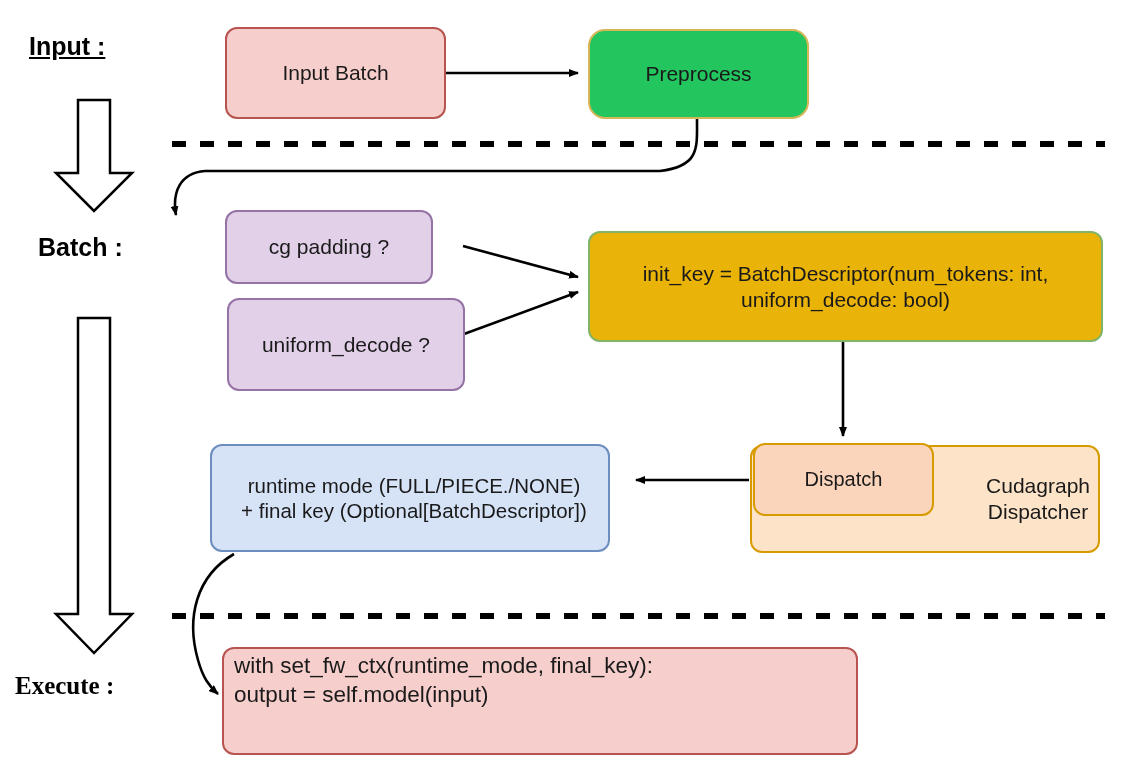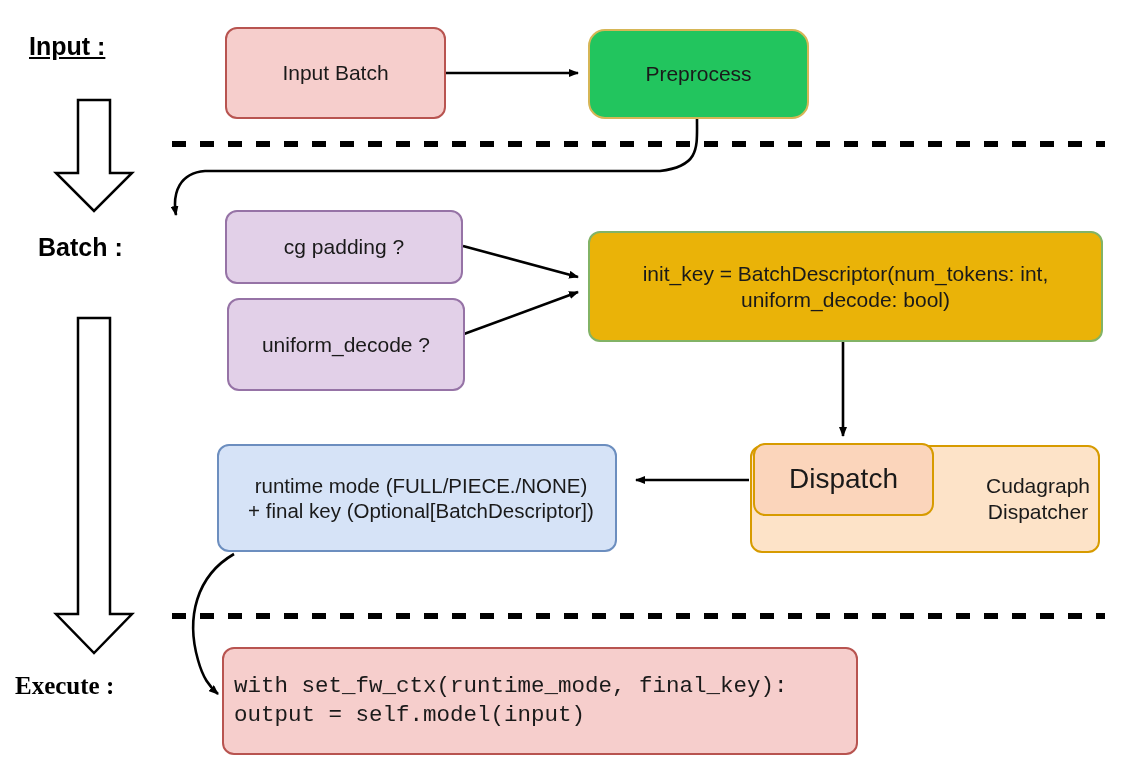--- a/index.html
+++ b/index.html
@@ -67,25 +67,25 @@
     background: #fde3c8;
     border-color: #d79b00;
     align-items: center;
     justify-content: flex-end;
   }
   .node-orange-inner {
     background: #fbd5bb;
     border-color: #d79b00;
   }
   .code-node {
-    font-family: Liberation Mono, monospace;
+    font-family: Liberation Sans, sans-serif;
     font-size: 22.5px;
     text-align: left;
     justify-content: flex-start;
-    align-items: center;
+    align-items: flex-start;
     white-space: pre;
     line-height: 1.3;
     padding-left: 10px;
     color: #1a1a1a;
   }
   .svg-layer {
     position: absolute;
     left: 0;
     top: 0;
     width: 1142px;
@@ -136,43 +136,43 @@
   <div class="stage-label" style="left:15px; top:672px;font-family:Liberation Serif, serif;">Execute :</div>
 
   <div class="node node-red" style="left:225px; top:27px; width:221px; height:92px;">
     <span class="node-text">Input Batch</span>
   </div>
 
   <div class="node node-yellow" style="left:588px; top:29px; width:221px; height:90px;">
     <span class="node-text">Preprocess</span>
   </div>
 
-  <div class="node node-purple" style="left:225px; top:210px; width:238px; height:74px;">
+  <div class="node node-purple" style="left:225px; top:210px; width:208px; height:74px;">
     <span class="node-text">cg padding ?</span>
   </div>
 
   <div class="node node-purple" style="left:227px; top:298px; width:238px; height:93px;">
     <span class="node-text">uniform_decode ?</span>
   </div>
 
   <div class="node node-green" style="left:588px; top:231px; width:515px; height:111px;">
     <span class="node-text">init_key = BatchDescriptor(num_tokens: int,
 uniform_decode: bool)</span>
   </div>
 
   <div class="node node-orange-outer" style="left:750px; top:445px; width:350px; height:108px;">
     <span class="node-text">Cudagraph
 Dispatcher</span>
   </div>
 
-  <div class="node node-orange-inner" style="left:753px; top:443px; width:181px; height:73px; font-size:28px;">
+  <div class="node node-orange-inner" style="left:753px; top:443px; width:181px; height:73px; font-size:20px;">
     <span class="node-text">Dispatch</span>
   </div>
 
-  <div class="node node-blue" style="left:217px; top:444px; width:400px; height:108px; font-size:20.5px;padding-left:16px;">
+  <div class="node node-blue" style="left:210px; top:444px; width:400px; height:108px; font-size:20.5px;padding-left:16px;">
     <span class="node-text">runtime mode (FULL/PIECE./NONE)
 + final key (Optional[BatchDescriptor])</span>
   </div>
 
   <div class="node node-red code-node" style="left:222px; top:647px; width:636px; height:108px;">
     <span class="node-text">with set_fw_ctx(runtime_mode, final_key):
     output = self.model(input)</span>
   </div>
 
 </div>

